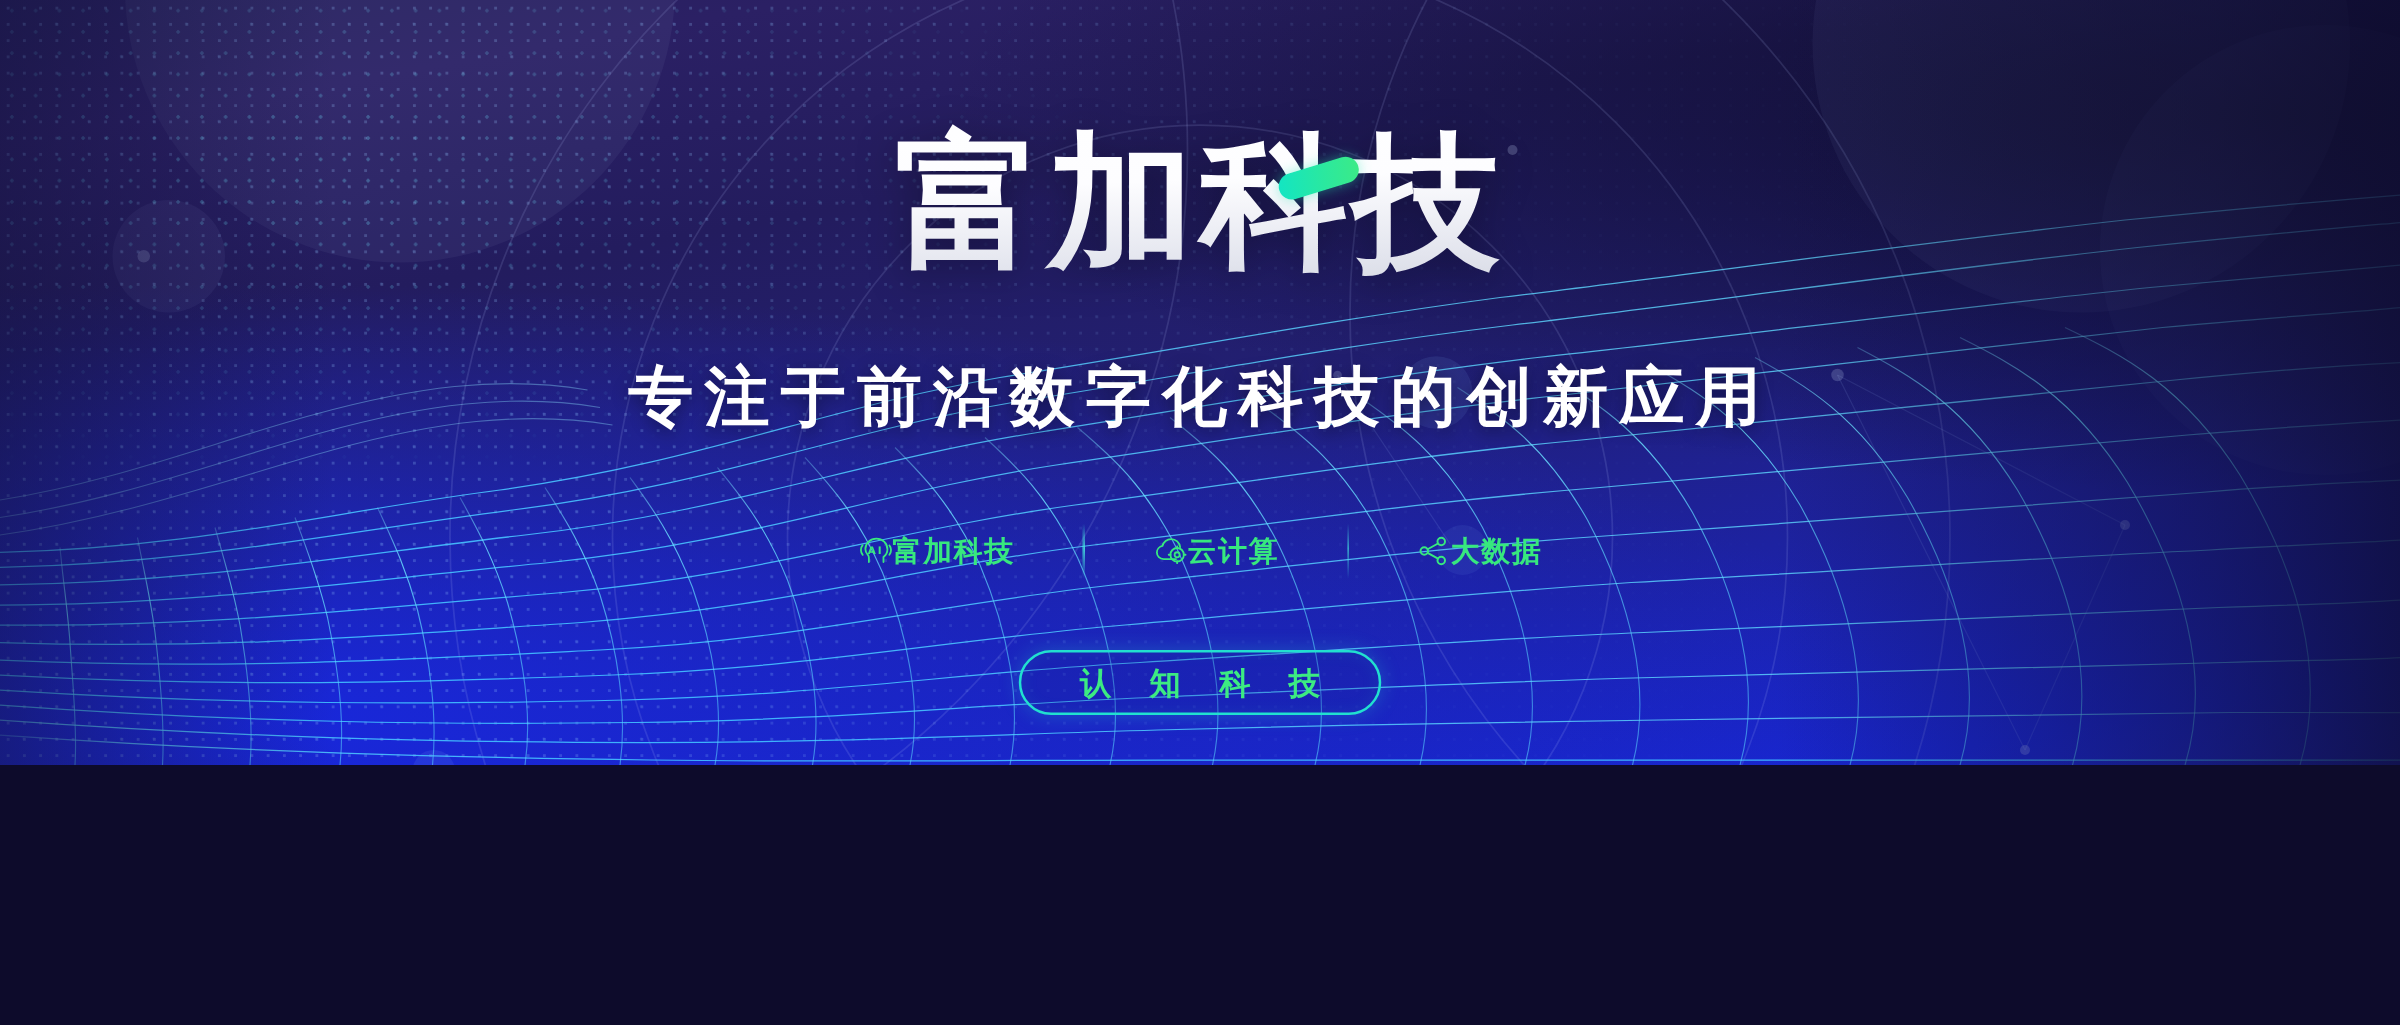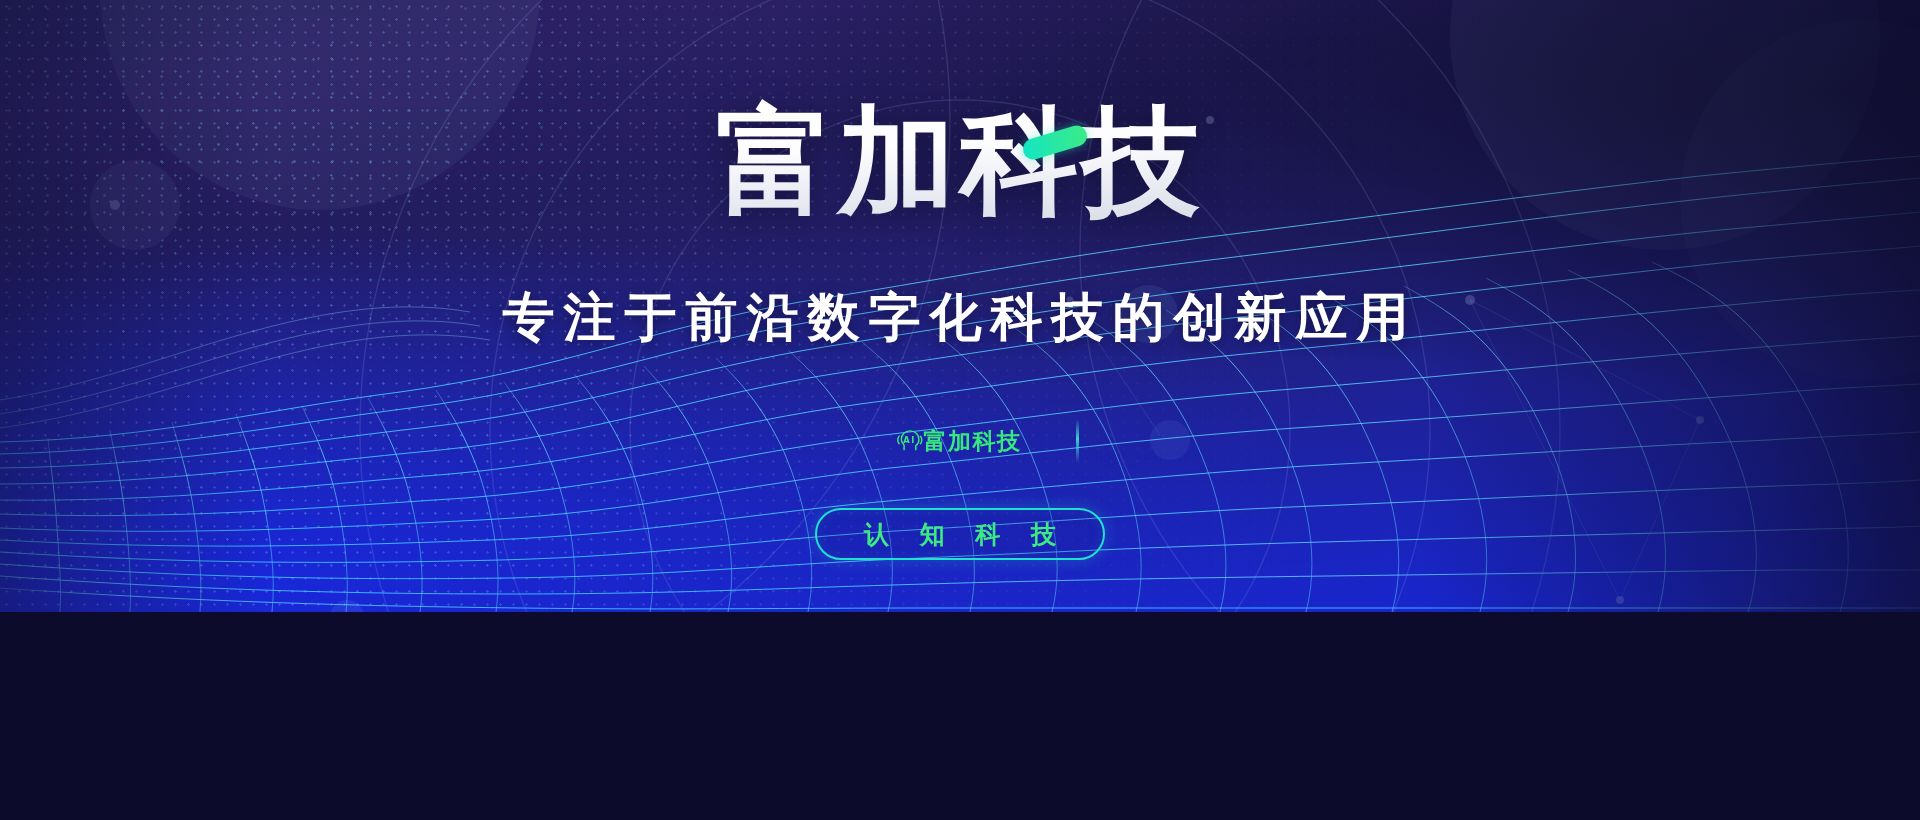--- a/index.html
+++ b/index.html
@@ -84,21 +84,21 @@
     font-family:"DejaVu Sans","Liberation Sans",sans-serif;
     white-space:nowrap;
   }
   .tag .glyph { display:flex; align-items:center; justify-content:center; width:28px; height:28px; }
   .tag .glyph svg { display:block; }
   .divider {
     width:1px; height:44px; flex:0 0 1px;
     background:linear-gradient(180deg, rgba(60,230,220,0) 0%, rgba(70,235,225,.85) 45%, rgba(60,230,220,0) 100%);
   }
 
-  .badge-row { position:absolute; left:0; right:0; top:508px; display:flex; justify-content:center;align-items:flex-end; }
+  .badge-row { position:absolute; left:0; right:0; top:520px; display:flex; justify-content:center;align-items:flex-end; }
   .badge {
     display:inline-flex; align-items:center; justify-content:center;
     min-width:256px; height:52px; padding:0 36px;
     border:2px solid #21e0cf; border-radius:26px;
     color:#3ceb82; font-size:25px; font-weight:700; letter-spacing:11px; text-indent:11px;
     font-family:"DejaVu Sans","Liberation Sans",sans-serif;
     background:rgba(20,30,140,0.18);
     box-shadow:0 0 16px rgba(40,220,210,.25), inset 0 0 14px rgba(40,220,210,.08);
     white-space:nowrap;
   }
@@ -235,23 +235,45 @@
           </svg>
         </span>
         <span>富加科技</span>
       </div>
 
       <div class="divider"></div>
 
 
       <div class="divider"></div>
 
+      <div class="tag">
+        <span class="glyph">
+          <svg width="27" height="27" viewBox="0 0 28 28" fill="none" stroke="#37e87e" stroke-width="1.5" stroke-linecap="round" stroke-linejoin="round">
+            <path d="M18.5 20 H8.2 C5 20 2.6 17.6 2.6 14.6 c0-2.7 2-5 4.6-5.5 C8 5.8 11 3.4 14.4 3.4 c3.9 0 7.1 2.9 7.5 6.7"></path>
+            <circle cx="19.4" cy="16.4" r="5.6"></circle>
+            <circle cx="19.4" cy="16.4" r="2.1"></circle>
+            <path d="M19.4 9.4 v1.6 M19.4 21.8 v1.6 M12.4 16.4 h1.6 M24.8 16.4 h1.6"></path>
+          </svg>
+        </span>
+        <span>云计算</span>
+      </div>
 
       <div class="divider"></div>
 
+      <div class="tag">
+        <span class="glyph">
+          <svg width="26" height="26" viewBox="0 0 26 26" fill="none" stroke="#37e87e" stroke-width="1.6" stroke-linecap="round">
+            <circle cx="19" cy="5.2" r="3"></circle>
+            <circle cx="5.4" cy="12.8" r="3"></circle>
+            <circle cx="19" cy="20.4" r="3"></circle>
+            <path d="M16.4 6.8 L8.1 11.4 M8.1 14.3 L16.4 18.9"></path>
+          </svg>
+        </span>
+        <span>大数据</span>
+      </div>
 
     </div>
 
     <div class="badge-row">
       <div class="badge">认 知 科 技</div>
     </div>
 
   </div>
 </div>
 

